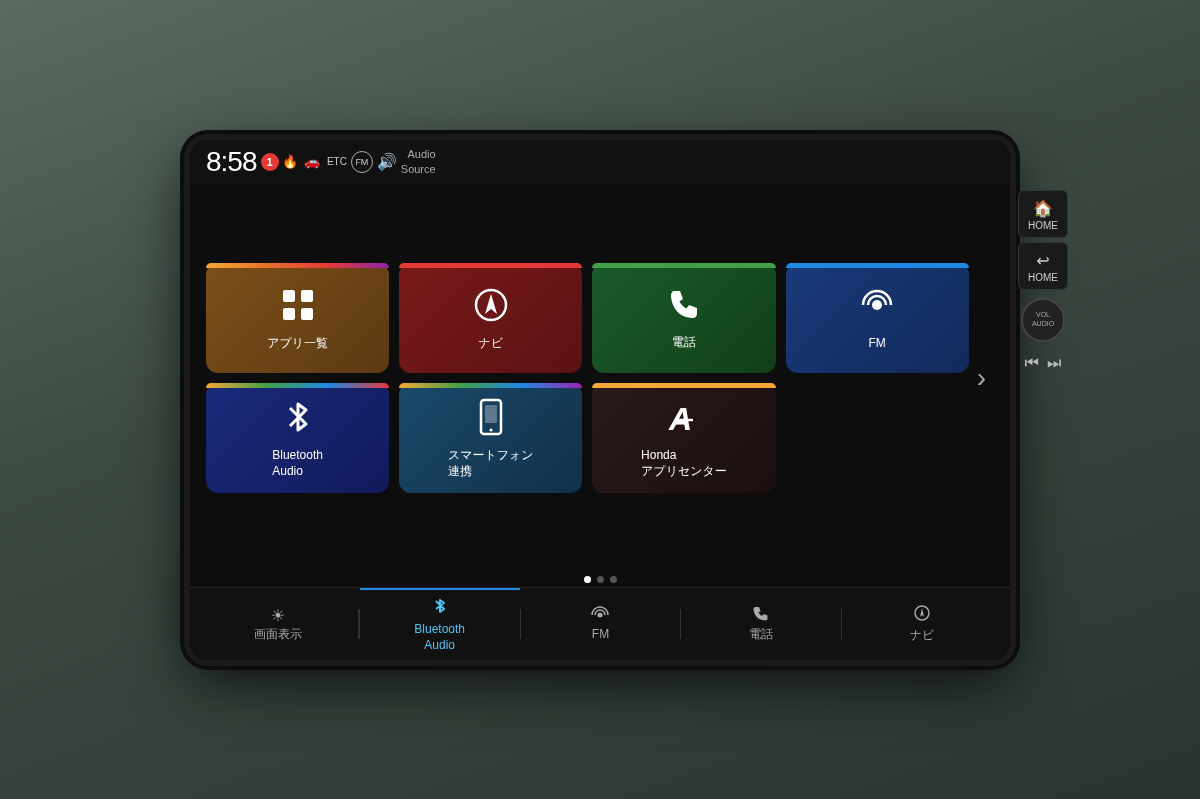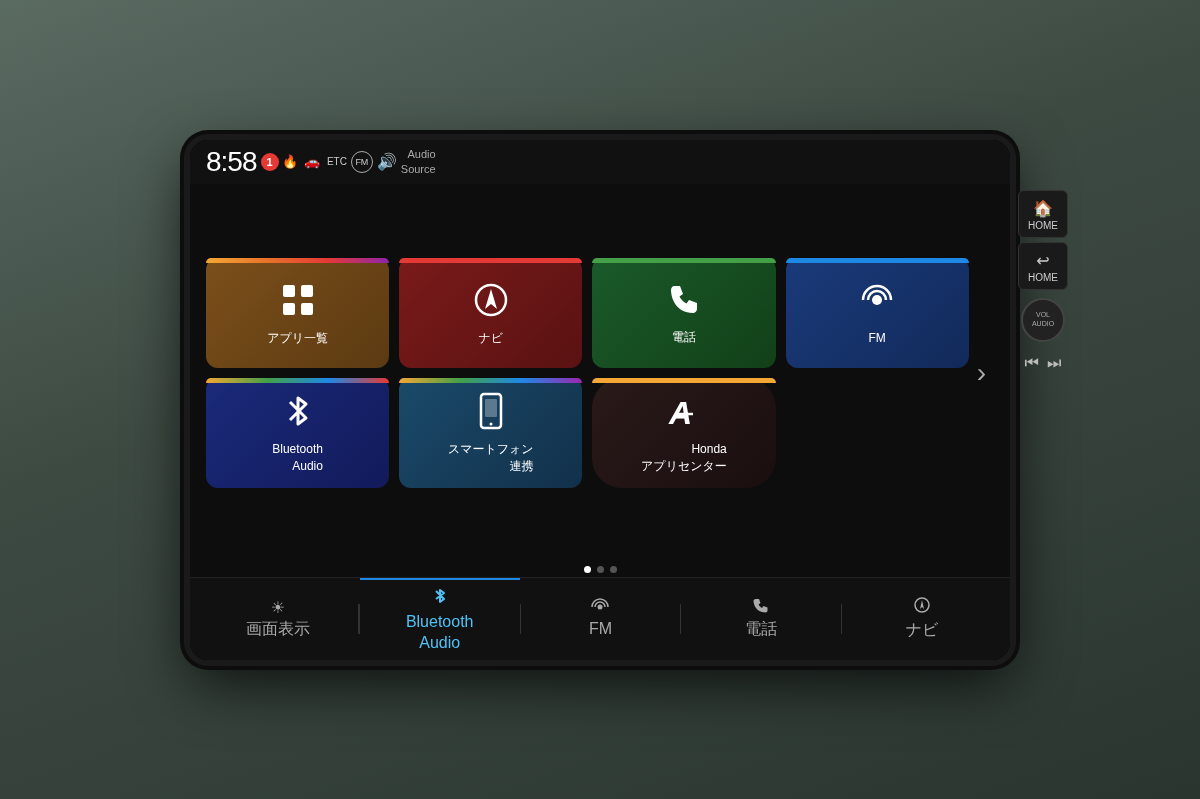--- a/index.html
+++ b/index.html
@@ -225,37 +225,37 @@
 
     .tile-fm { background: linear-gradient(135deg, #1a3a7a 0%, #122a5a 100%); }
     .tile-fm::before { background: linear-gradient(90deg, #1e88e5, #1e88e5, #1e88e5, #1e88e5); }
 
     .tile-bluetooth { background: linear-gradient(135deg, #1a2a7a 0%, #121a5a 100%); }
     .tile-bluetooth::before { background: linear-gradient(90deg, #f4a734, #43a047, #1e88e5, #e53935); }
 
     .tile-smartphone { background: linear-gradient(135deg, #1a4a6a 0%, #12304a 100%); }
     .tile-smartphone::before { background: linear-gradient(90deg, #f4a734, #43a047, #1e88e5, #9c27b0); }
 
-    .tile-honda { background: linear-gradient(135deg, #2a1a1a 0%, #1a0e0e 100%); border-radius: 30px; }
+    .tile-honda { background: linear-gradient(135deg, #2a1a1a 0%, #1a0e0e 100%); }
     .tile-honda::before { background: linear-gradient(90deg, #f4a734, #f4a734, #f4a734, #f4a734); }
 
     .tile-fuel { background: linear-gradient(135deg, #3a3a1a 0%, #2a2a0e 100%); }
     .tile-fuel::before { background: linear-gradient(90deg, #f4a734, #f4a734, #f4a734, #f4a734); }
 
     .tile-icon {
       font-size: 34px;
       color: #fff;
       margin-bottom: 6px;
       line-height: 1;
     }
 
     .tile-label {
       color: #fff;
       font-size: 12px;
-      text-align: right;
+      text-align: left;
       line-height: 1.4;
       font-weight: 400;
     }
 
     .next-arrow {
       color: #aaa;
       font-size: 28px;
       padding: 0 8px;
       cursor: pointer;
     }
@@ -301,21 +301,21 @@
     .bottom-item.active {
       border-top: 2px solid #1e88e5;
     }
 
     .bottom-icon {
       font-size: 16px;
       color: #aaa;
     }
 
     .bottom-label {
-      font-size: 16px;
+      font-size: 12px;
       color: #aaa;
       text-align: center;
       line-height: 1.3;
       white-space: nowrap;
     }
 
     .bottom-divider {
       width: 1px;
       height: 30px;
       background: #333;

